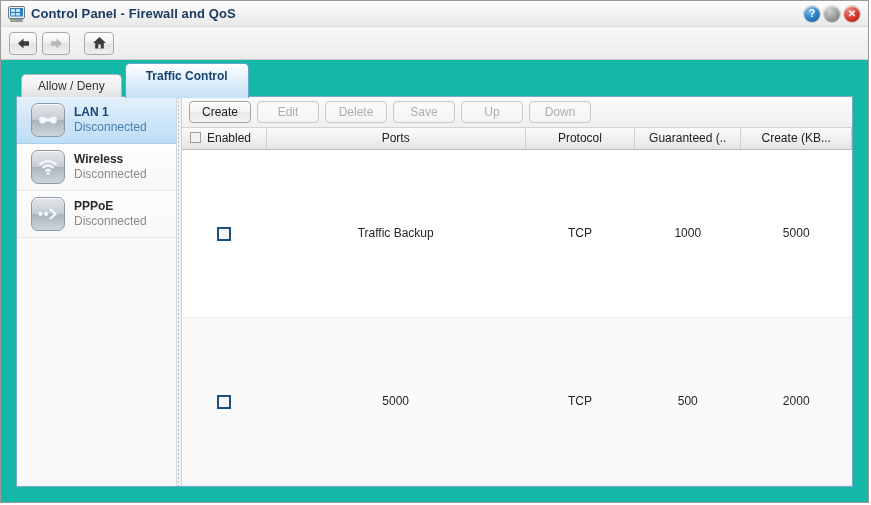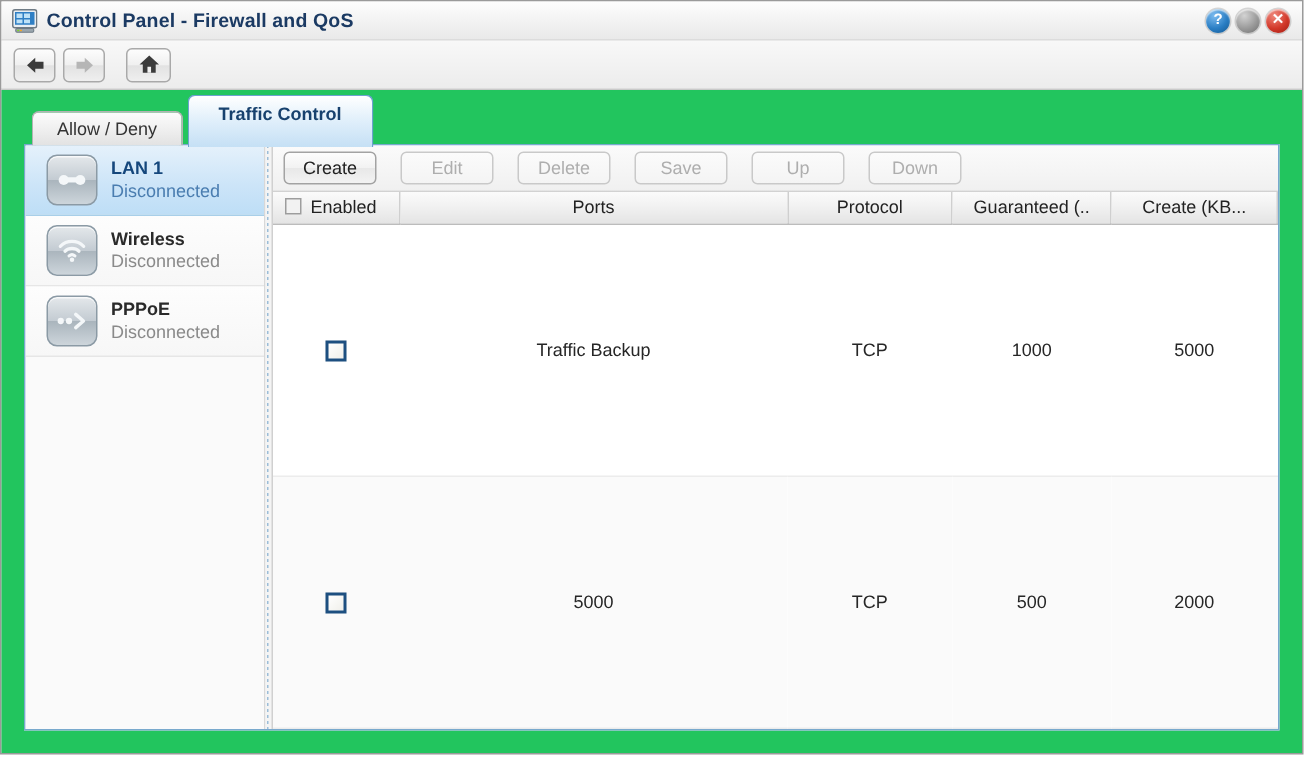--- a/index.html
+++ b/index.html
@@ -102,21 +102,21 @@
     cursor: pointer;
     box-sizing: border-box;
   }
   .navbtn.home { margin-left: 9px; width: 30px; }
   .navbtn svg { display: block; }
 
   
   .body-area {
     flex: 1 1 auto;
     position: relative;
-    background: #22c55e;
+    background: #14b8a6;
     padding: 12px 15px 14px 15px;
     box-sizing: border-box;
     display: flex;
     flex-direction: column;
   }
 
   
   .tabstrip {
     display: flex;
     align-items: flex-end;
@@ -246,21 +246,21 @@
     min-width: 0;
   }
   .grid-toolbar {
     height: 30px;
     flex: 0 0 auto;
     background: linear-gradient(to bottom, #fbfbfb 0%, #f0f0f0 100%);
     border-bottom: 1px solid #d2d2d2;
     display: flex;
     align-items: center;
     padding-left: 7px;
-    gap: 16px;
+    gap: 6px;
   }
   .tbtn {
     height: 22px;
     min-width: 62px;
     padding: 0 12px;
     font-size: 12px;
     border: 1px solid #a3a3a3;
     border-radius: 4px;
     background: linear-gradient(to bottom, #fdfdfd 0%, #f2f2f2 50%, #e8e8e8 51%, #f3f3f3 100%);
     color: #222;

